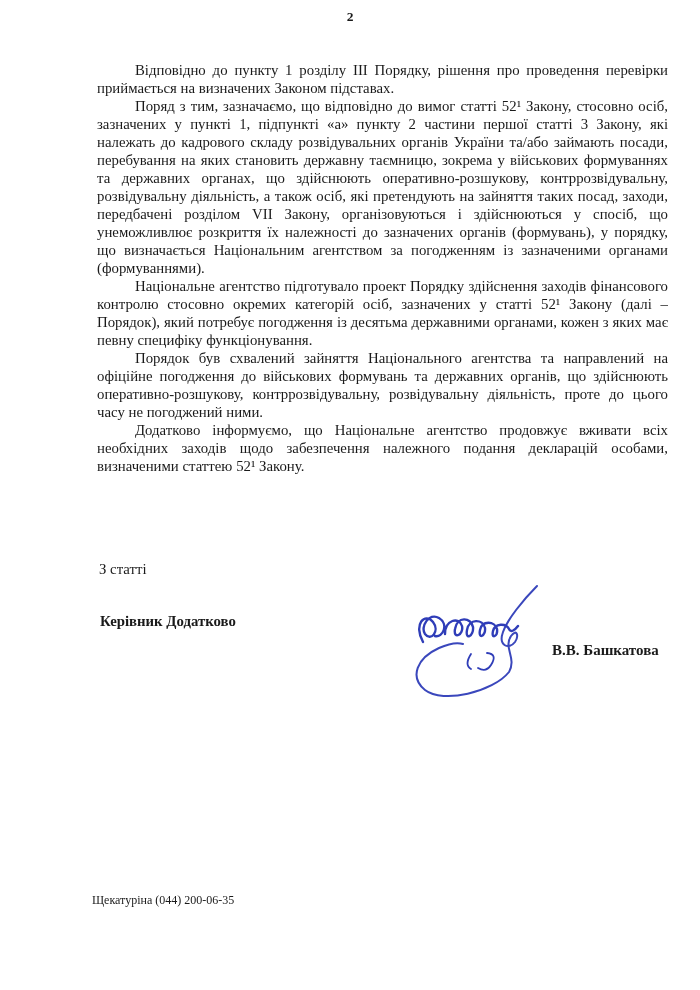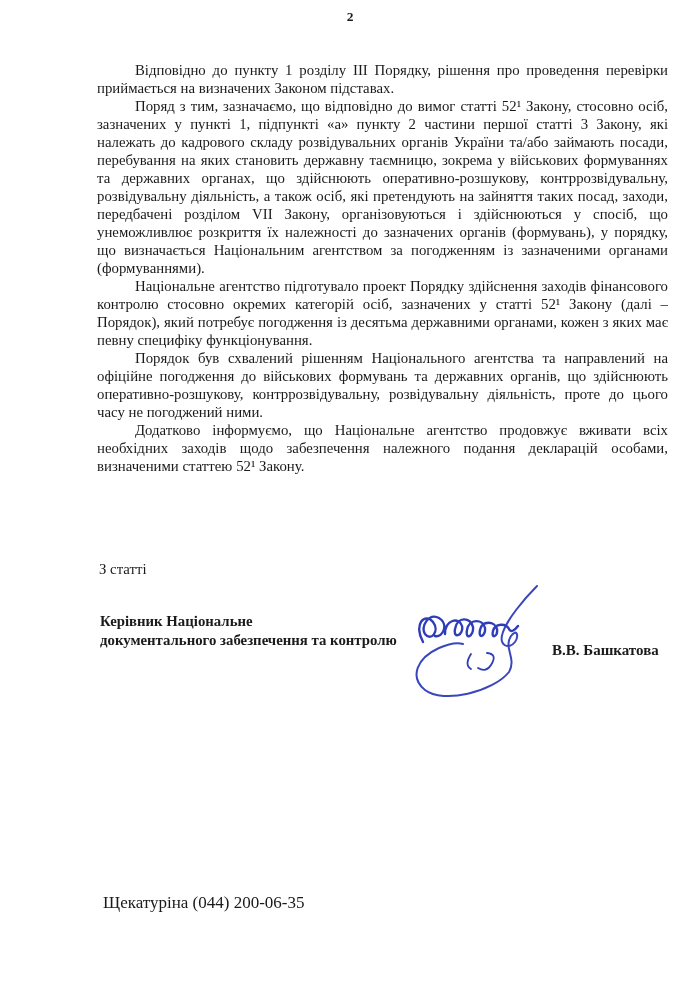--- a/index.html
+++ b/index.html
@@ -64,44 +64,43 @@
   .signature-svg {
     position: absolute;
     left: 405px;
     top: 578px;
     width: 150px;
     height: 130px;
   }
   .footer-contact {
     position: absolute;
     top: 893px;
-    left: 103px;
-    font-size: 17px;
+    left: 92px;
+    font-size: 12px;
   }
 </style>
 </head>
 <body>
 
 <div class="page">
 
   <div class="page-number">2</div>
 
   <div class="letter-body">
     <p>Відповідно до пункту 1 розділу III Порядку, рішення про проведення перевірки приймається на визначених Законом підставах.</p>
     <p>Поряд з тим, зазначаємо, що відповідно до вимог статті 52¹ Закону, стосовно осіб, зазначених у пункті 1, підпункті «а» пункту 2 частини першої статті 3 Закону, які належать до кадрового складу розвідувальних органів України та/або займають посади, перебування на яких становить державну таємницю, зокрема у військових формуваннях та державних органах, що здійснюють оперативно-розшукову, контррозвідувальну, розвідувальну діяльність, а також осіб, які претендують на зайняття таких посад, заходи, передбачені розділом VII Закону, організовуються і здійснюються у спосіб, що унеможливлює розкриття їх належності до зазначених органів (формувань), у порядку, що визначається Національним агентством за погодженням із зазначеними органами (формуваннями).</p>
     <p>Національне агентство підготувало проект Порядку здійснення заходів фінансового контролю стосовно окремих категорій осіб, зазначених у статті 52¹ Закону (далі – Порядок), який потребує погодження із десятьма державними органами, кожен з яких має певну специфіку функціонування.</p>
-    <p>Порядок був схвалений рішенням Національного агентства та направлений на офіційне погодження до військових формувань та державних органів, що здійснюють оперативно-розшукову, контррозвідувальну, розвідувальну діяльність, проте до цього часу не погоджений ними.</p>
+    <p>Порядок був схвалений зайняття Національного агентства та направлений на офіційне погодження до військових формувань та державних органів, що здійснюють оперативно-розшукову, контррозвідувальну, розвідувальну діяльність, проте до цього часу не погоджений ними.</p>
     <p>Додатково інформуємо, що Національне агентство продовжує вживати всіх необхідних заходів щодо забезпечення належного подання декларацій особами, визначеними статтею 52¹ Закону.</p>
   </div>
 
   <div class="closing">З статті</div>
 
   <div class="sig-position">
-    <div>Керівник Національне</div>
-    <div>документального забезпечення та контролю</div>
+    <div>Керівник Додатково</div>
   </div>
 
   <svg class="signature-svg" viewBox="0 0 150 130" fill="none" stroke="#2f3db8" stroke-width="2" stroke-linecap="round" stroke-linejoin="round">
 
     <path d="M 132,8 C 118,22 102,42 98,54 C 93,68 104,72 110,64
              C 114,58 112,50 106,58 C 98,70 112,80 104,94
              C 88,114 38,126 20,112 C 4,99 12,80 34,70
              C 43,66 52,64 58,66" opacity="0.95"></path>
 
     <path d="M 18,64 C 8,46 20,34 28,44 C 35,53 26,64 20,56

